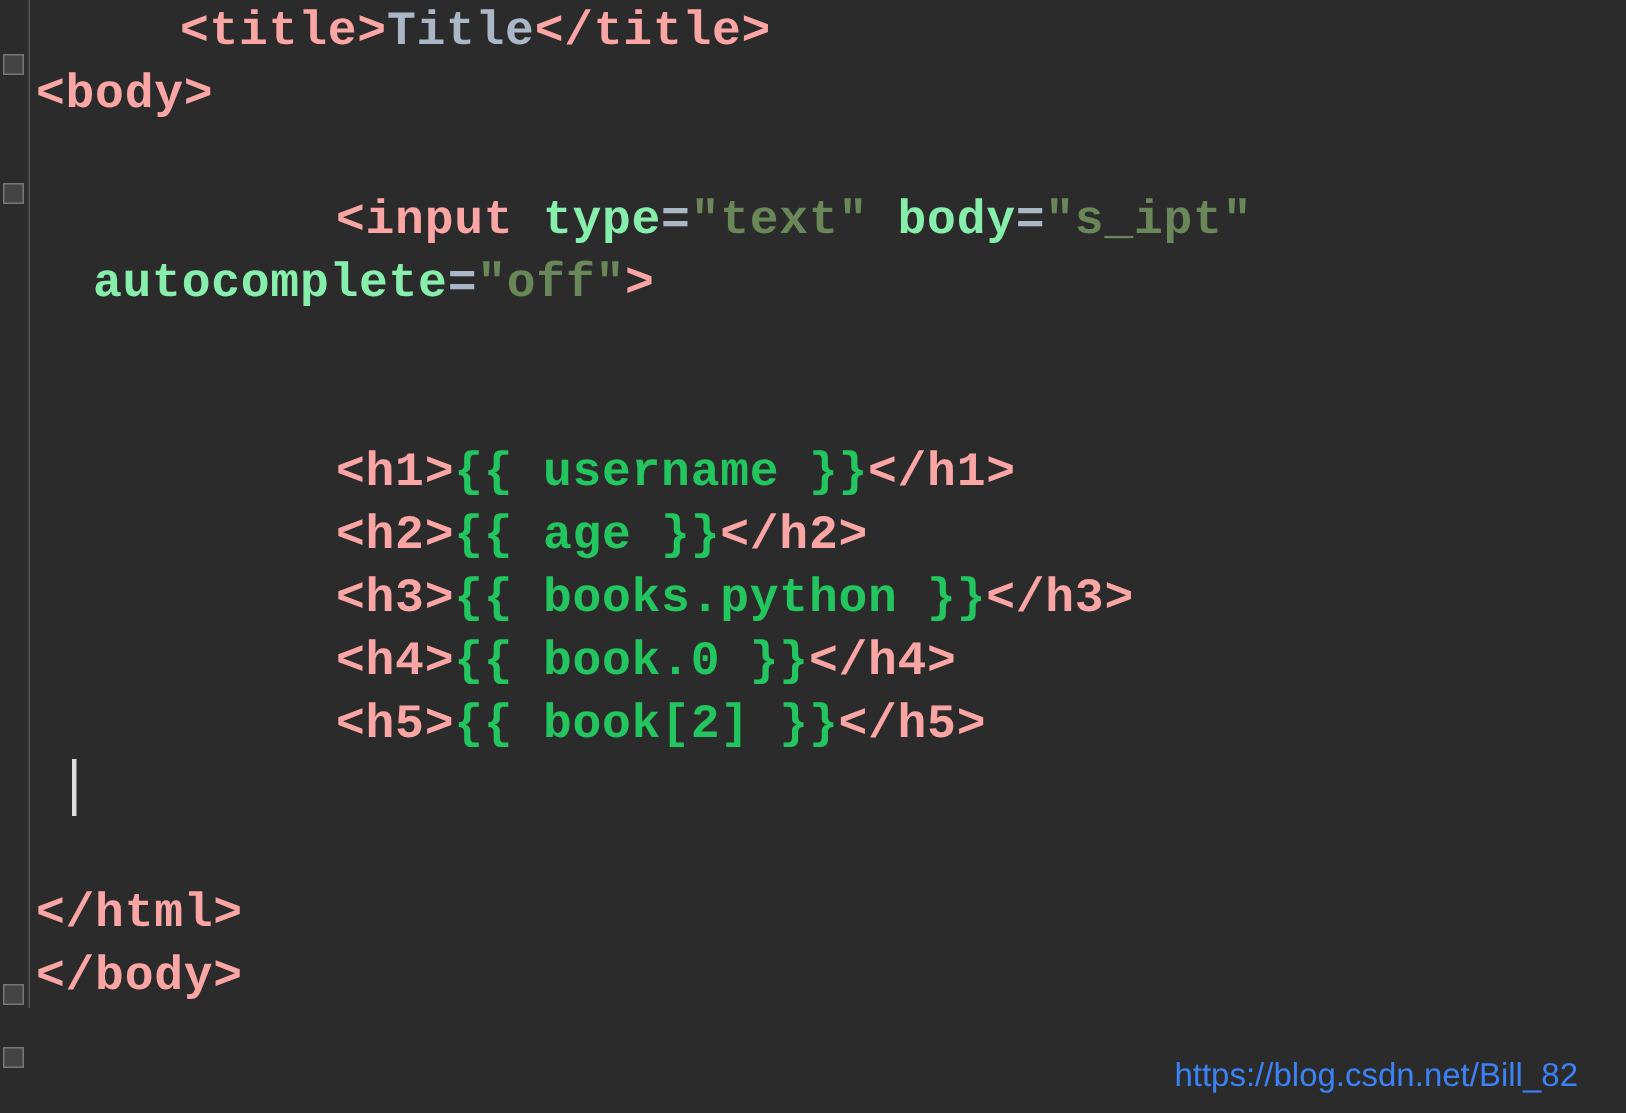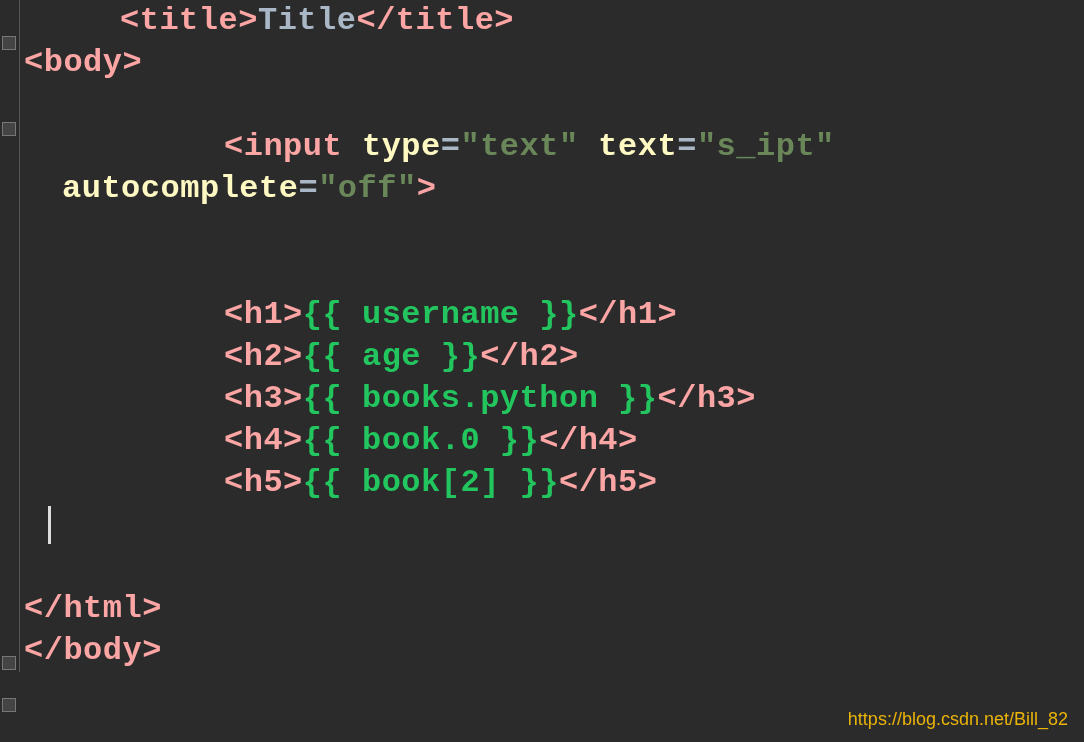--- a/index.html
+++ b/index.html
@@ -45,41 +45,41 @@
     .fold-4 { top: 698px; }
     .code-line {
       white-space: pre;
       line-height: 42px;
       letter-spacing: 0.5px;
     }
     .indent-1 { padding-left: 96px; }
     .indent-2 { padding-left: 200px; }
     .wrap { padding-left: 38px; }
     .tag { color: #fca5a5; }
-    .attr { color: #fef9c3; }
+    .attr { color: #86efac; }
     .equals { color: #a9b7c6; }
     .string { color: #6a8759; }
     .text { color: #a9b7c6; text-align: right; }
     .template { color: #22c55e; }
     .blank-line { height: 42px; }
     .cursor {
       display: inline-block;
       width: 3px;
       height: 38px;
       background: #dddddd;
       vertical-align: middle;
       margin-left: 24px;
     }
     .watermark {
       position: absolute;
       bottom: 12px;
-      right: 16px;
-      font-size: 18px;
+      right: 32px;
+      font-size: 22px;
       font-weight: normal;
-      color: #eab308;
+      color: #3b82f6;
       font-family: Arial, sans-serif;
       letter-spacing: 0;
     }
   </style>
 </head>
 <body>
 
 <div class="editor">
   <div class="gutter">
     <div class="fold-marker fold-1"></div>
@@ -88,21 +88,21 @@
     <div class="fold-marker fold-4"></div>
   </div>
 
   <div class="code-line indent-1"><span class="tag">&lt;title&gt;</span><span class="text">Title</span><span class="tag">&lt;/title&gt;</span></div>
 
 
   <div class="code-line"><span class="tag">&lt;body&gt;</span></div>
 
   <div class="blank-line"></div>
 
-  <div class="code-line indent-2"><span class="tag">&lt;input</span><span class="text"> </span><span class="attr">type</span><span class="equals">=</span><span class="string">"text"</span><span class="text"> </span><span class="attr">text</span><span class="equals">=</span><span class="string">"s_ipt"</span></div>
+  <div class="code-line indent-2"><span class="tag">&lt;input</span><span class="text"> </span><span class="attr">type</span><span class="equals">=</span><span class="string">"text"</span><span class="text"> </span><span class="attr">body</span><span class="equals">=</span><span class="string">"s_ipt"</span></div>
 
   <div class="code-line wrap"><span class="attr">autocomplete</span><span class="equals">=</span><span class="string">"off"</span><span class="tag">&gt;</span></div>
 
   <div class="blank-line"></div>
   <div class="blank-line"></div>
 
   <div class="code-line indent-2"><span class="tag">&lt;h1&gt;</span><span class="template">{{ username }}</span><span class="tag">&lt;/h1&gt;</span></div>
 
   <div class="code-line indent-2"><span class="tag">&lt;h2&gt;</span><span class="template">{{ age }}</span><span class="tag">&lt;/h2&gt;</span></div>
 

